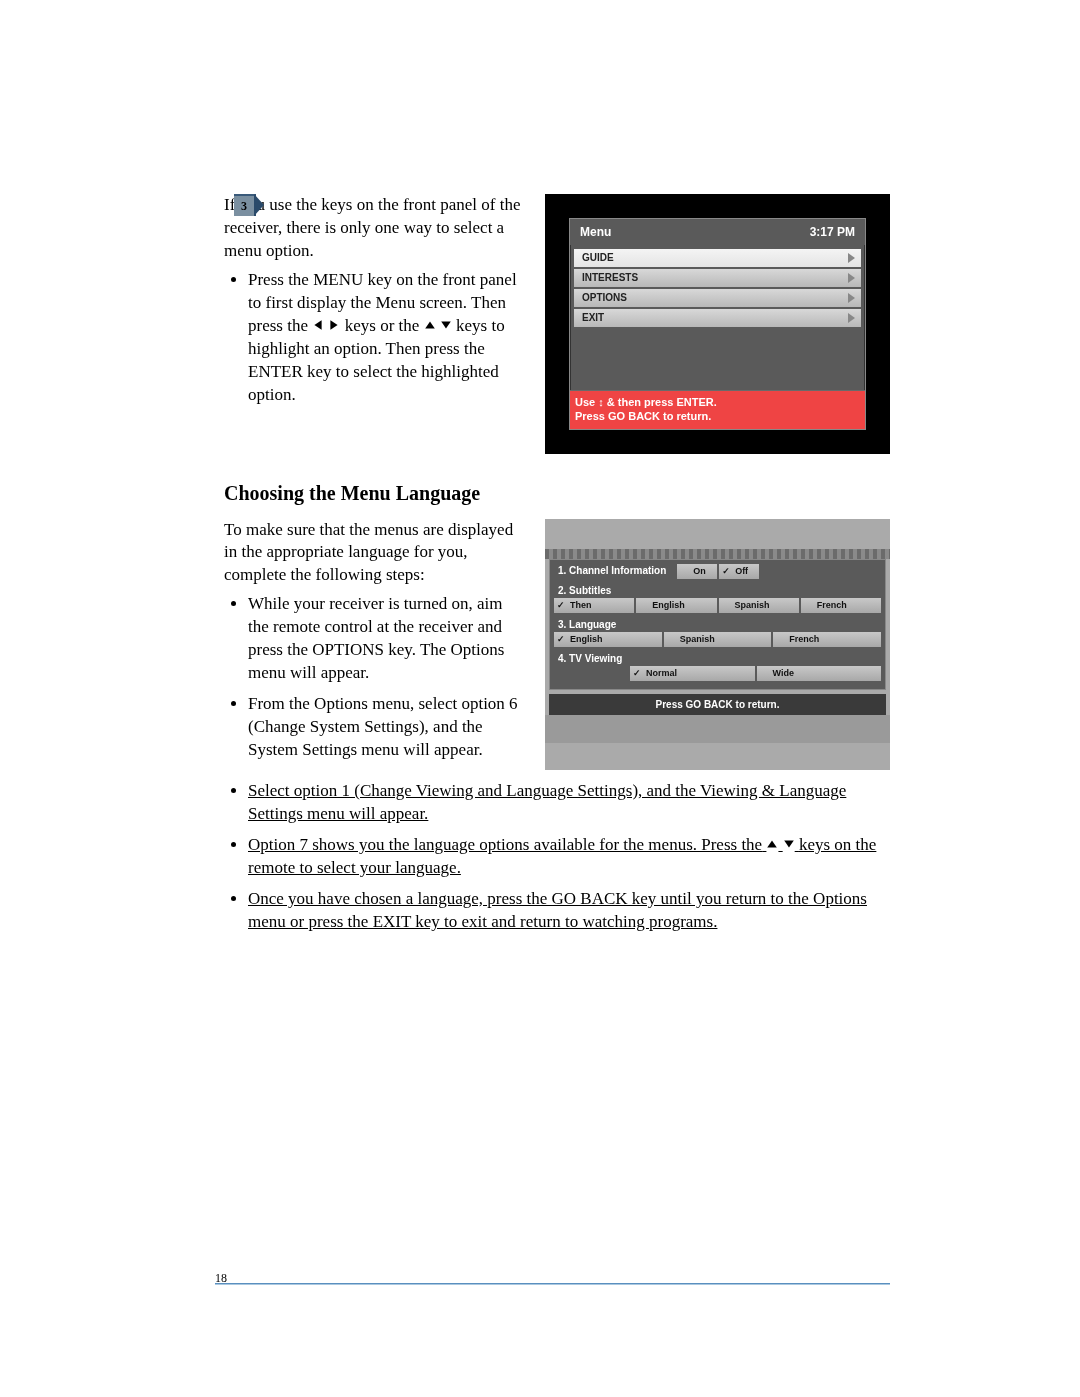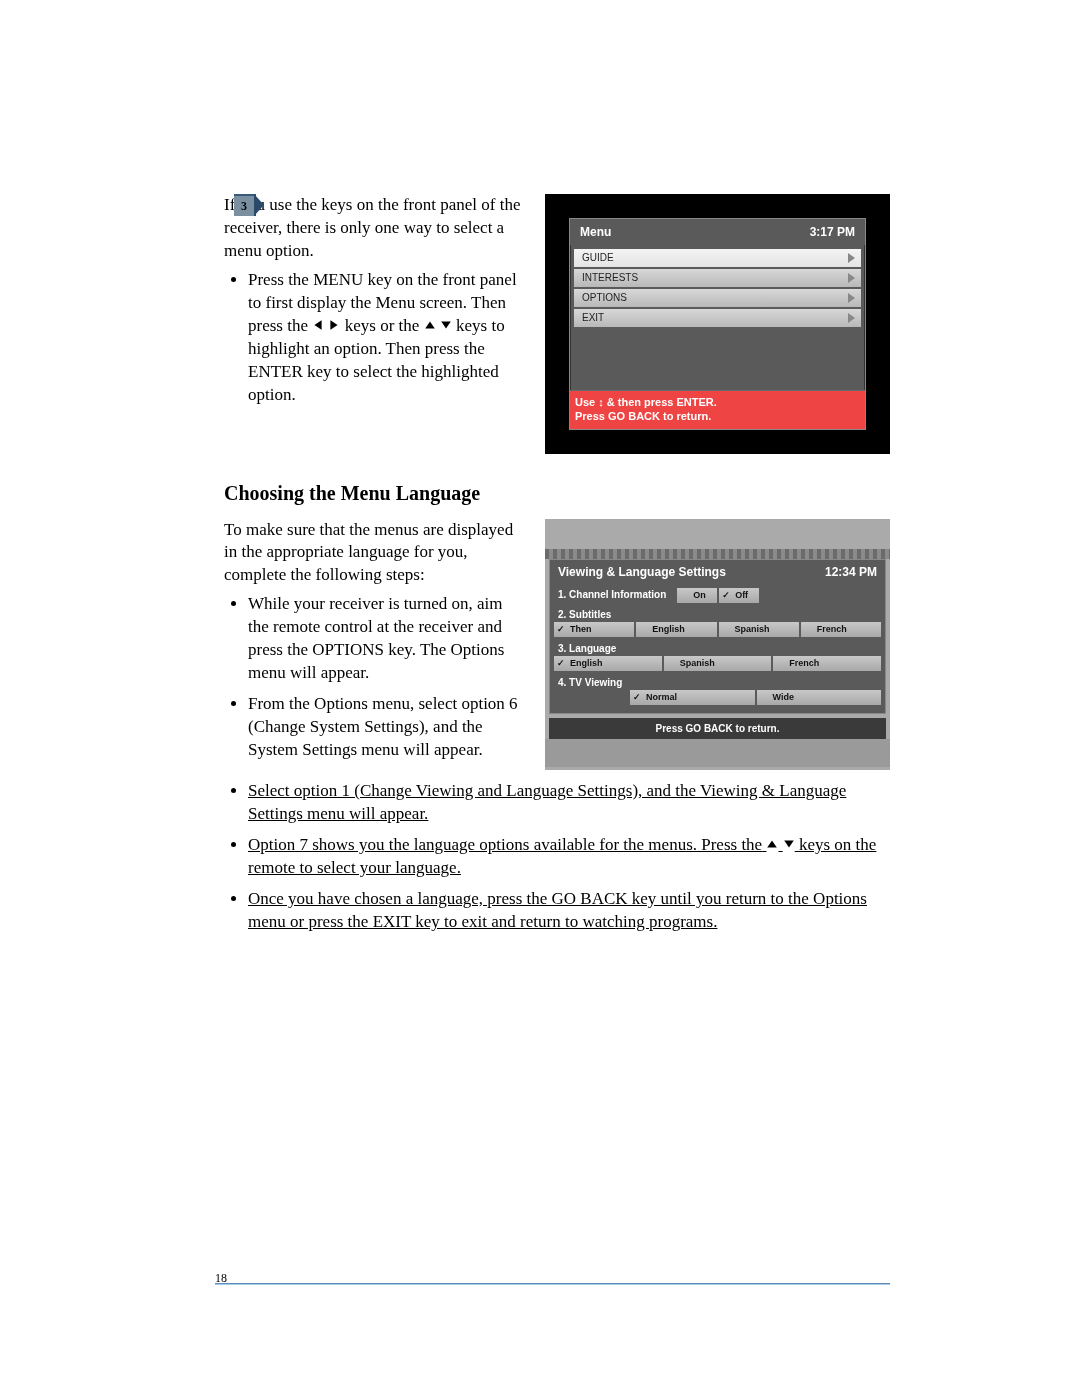--- a/index.html
+++ b/index.html
@@ -68,21 +68,21 @@
     background: #5a5a5a;
   }
   .menu-body { padding: 4px 4px 6px 4px; }
   .menu-row {
     position: relative;
     background: linear-gradient(#d8d8d8, #b8b8b8);
     height: 18px;
     margin-bottom: 2px;
     padding: 0 8px;
     font-size: 10px;
-    font-weight: normal;
+    font-weight: bold;
     color: #222;
     line-height: 18px;
   }
   .menu-row.sel { background: linear-gradient(#f4f4f4, #e4e4e4); }
   .menu-row::after {
     content: "";
     position: absolute;
     right: 6px; top: 4px;
     width: 0; height: 0;
     border-top: 5px solid transparent;
@@ -230,24 +230,20 @@
         <p>To make sure that the menus are displayed in the appropriate language for you, complete the following steps:</p>
         <ul class="bul">
           <li>While your receiver is turned on, aim the remote control at the receiver and press the OPTIONS key. The Options menu will appear.</li>
           <li>From the Options menu, select option 6 (Change System Settings), and the System Settings menu will appear.</li>
         </ul>
       </div>
 
       <div class="screen2">
         <div class="bg-ship"></div>
         <div class="panel2">
-          <div class="panel2-head">
-            <span>Viewing &amp; Language Settings</span>
-            <span>12:34 PM</span>
-          </div>
 
           <div class="sect-label"><span>1. Channel Information</span>
             <span style="display:inline-flex; gap:2px; margin-left:8px;">
               <span class="opt nocheck" style="flex:none; width:40px;">On</span>
               <span class="opt check" style="flex:none; width:40px;">Off</span>
             </span>
           </div>
 
           <div class="sect-label">2. Subtitles</div>
           <div class="opt-line">

